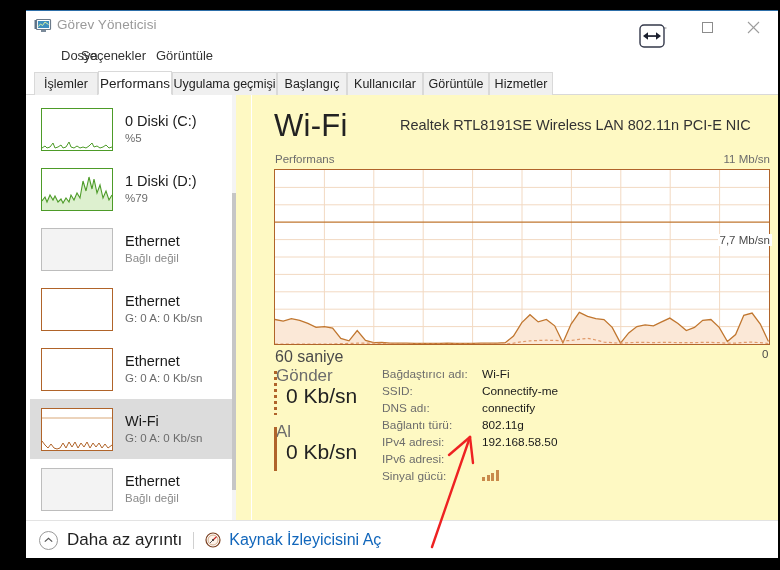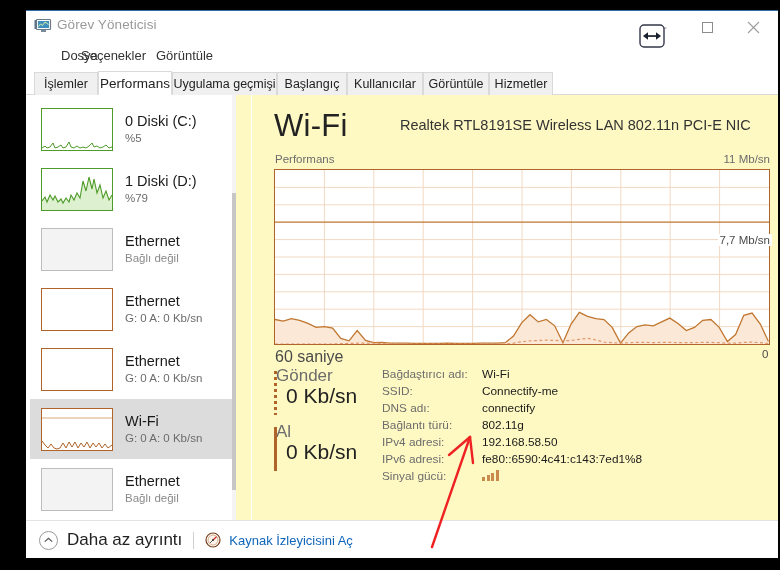--- a/index.html
+++ b/index.html
@@ -236,21 +236,21 @@
     display: flex; align-items: center; justify-content: center;
     color: #555; font-size: 8px;
   }
   #less-detail {
     margin-left: 9px; font-size: 17px; color: #222; white-space: nowrap;
   }
   #footer-sep {
     width: 1px; height: 17px; background: #d0d0d0; margin: 0 11px;
   }
   #resmon-link {
-    margin-left: 8px; font-size: 13px; color: #1166bb; white-space: nowrap;
+    margin-left: 8px; font-size: 16px; color: #1166bb; white-space: nowrap;
   }
 
   
   #annotation {
     position: absolute; left: 0; top: 0; width: 780px; height: 570px;
     pointer-events: none;
   }
 </style>
 </head>
 <body>
@@ -469,21 +469,20 @@
           <div class="det-row">
             <span class="det-key">Bağlantı türü:</span>
             <span class="det-val">802.11g</span>
           </div>
           <div class="det-row">
             <span class="det-key">IPv4 adresi:</span>
             <span class="det-val">192.168.58.50</span>
           </div>
           <div class="det-row">
             <span class="det-key">IPv6 adresi:</span>
-            <span class="det-val">fe80::6590:4c41:c143:7ed1%8</span>
           </div>
           <div class="det-row">
             <span class="det-key">Sinyal gücü:</span>
             <span class="det-val">
               <span id="signal-bars">
                 <i style="height:4px"></i>
                   <i style="height:6px"></i>
                   <i style="height:8.5px"></i>
                   <i style="height:11px"></i>
               </span>

